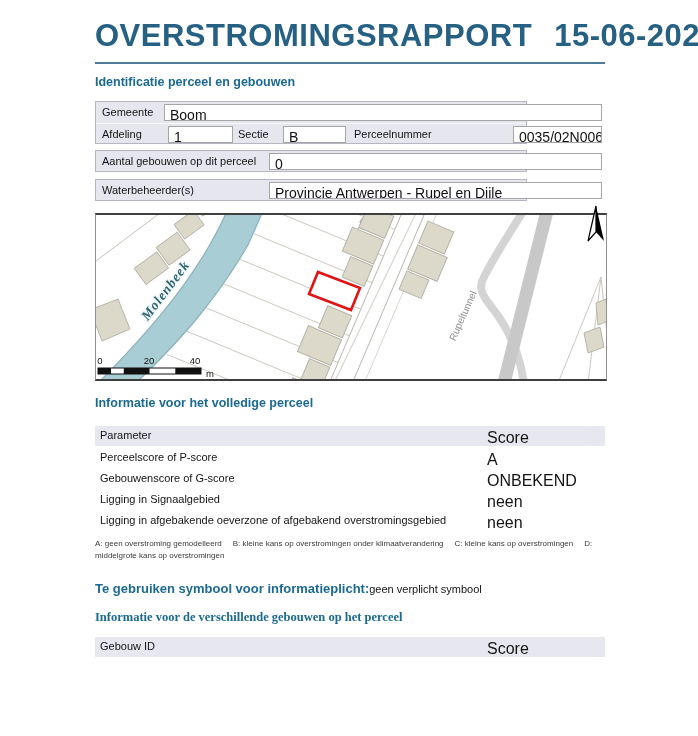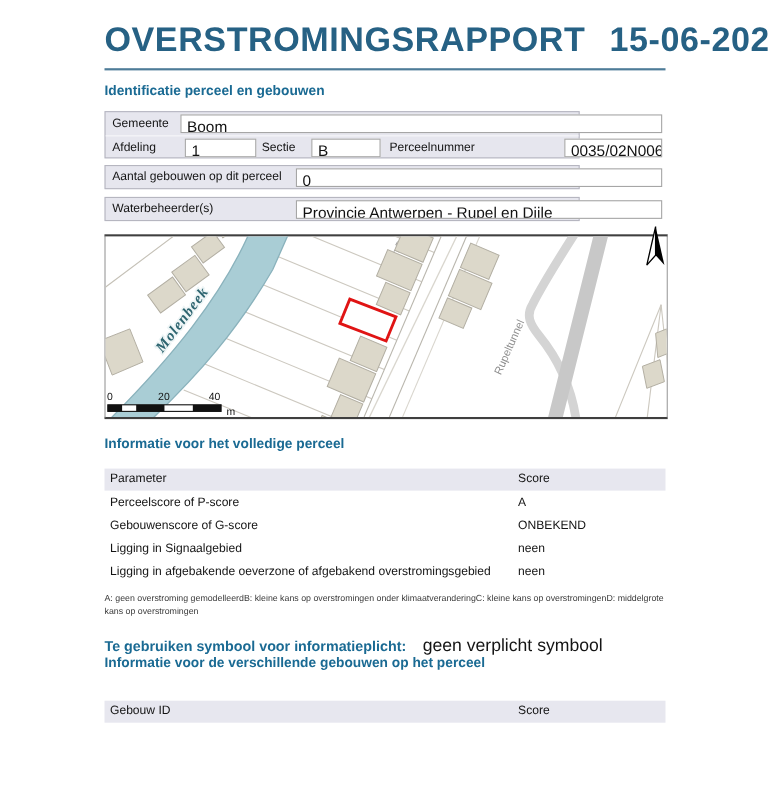--- a/index.html
+++ b/index.html
@@ -22,30 +22,30 @@
 
   .map{position:absolute;left:95px;top:213px;width:510px;height:164px;background:#fff;
        border-top:2px solid #3f3f3f;border-bottom:2px solid #3f3f3f;
        border-left:1px solid #8f8f8f;border-right:1px solid #8f8f8f;box-sizing:content-box;}
   .map svg{display:block;}
   .northarrow{position:absolute;left:582px;top:203px;}
 
   .thead{position:absolute;left:95px;width:510px;height:20px;background:#e7e7ef;box-sizing:border-box;}
   .trow{position:absolute;left:95px;width:510px;height:21px;box-sizing:border-box;background:#fff;}
   .tcell-p{position:absolute;left:5px;top:4px;font-size:11px;color:#141414;white-space:nowrap;}
-  .tcell-s{position:absolute;left:376px;top:4px;font-size:11px;color:#141414;white-space:nowrap;}
+  .tcell-s{position:absolute;left:392px;top:4px;font-size:16px;color:#141414;white-space:nowrap;}
   .thead .tcell-p,.thead .tcell-s{top:3px;}
 
   .footnote{position:absolute;left:95px;top:538px;width:512px;font-size:8px;
             color:#3a3a3a;line-height:1.45;}
-  .footnote span{}
+  .footnote span{margin-right:11px;}
 
   .symline{position:absolute;left:95px;top:579px;width:512px;}
   .symline .lbl{font-size:13px;font-weight:bold;color:#1a6a93;}
-  .symline .val{font-size:16px;color:#141414;margin-left:15px;}
+  .symline .val{font-size:11px;color:#141414;margin-left:0;}
 </style>
 </head>
 <body>
 
 <div class="page">
 
   <div class="title">
     <span>OVERSTROMINGSRAPPORT</span><span class="date">15-06-2023</span>
   </div>
   <div class="hr"></div>
@@ -187,20 +187,20 @@
   </div>
 
   <div class="footnote">
     <span>A: geen overstroming gemodelleerd</span><span>B: kleine kans op overstromingen onder klimaatverandering</span><span>C: kleine kans op overstromingen</span><span>D: middelgrote kans op overstromingen</span>
   </div>
 
   <div class="symline">
     <span class="lbl">Te gebruiken symbool voor informatieplicht:</span><span class="val">geen verplicht symbool</span>
   </div>
 
-  <div class="h2" style="top:595px;">Informatie voor de verschillende gebouwen op het perceel</div>
+  <div class="h2" style="top:610px;font-family:Liberation Serif, serif;">Informatie voor de verschillende gebouwen op het perceel</div>
 
   <div class="thead" style="top:637px;">
     <span class="tcell-p">Gebouw ID</span>
     <span class="tcell-s">Score</span>
   </div>
 
 </div>
 
 </body></html>

